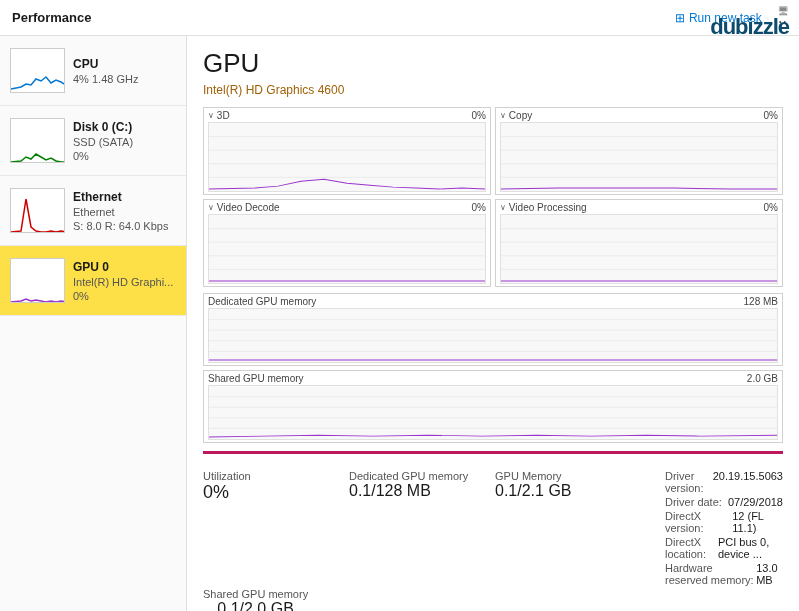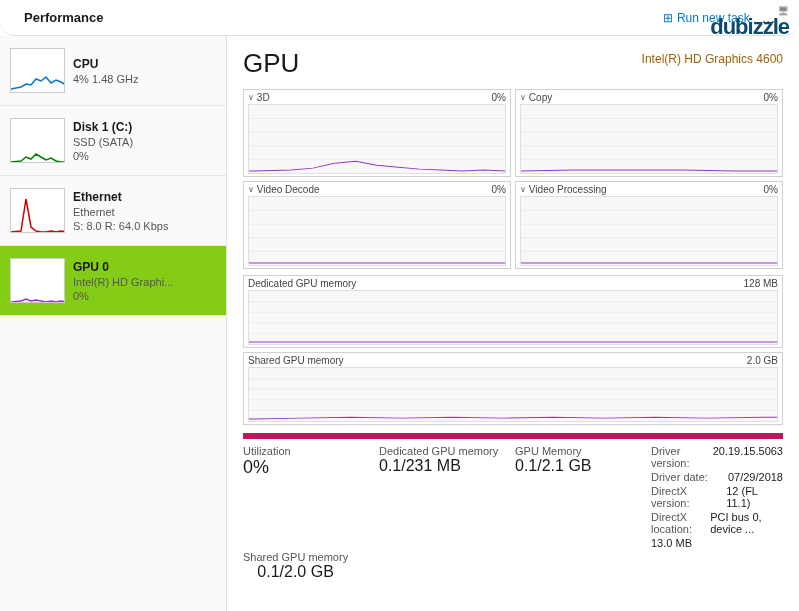--- a/index.html
+++ b/index.html
@@ -13,27 +13,26 @@
     }
     .app-window {
       width: 799px;
       height: 611px;
       background: #fff;
       display: flex;
       flex-direction: column;
     }
     .title-bar {
       background: #fff;
-      padding: 8px 24px;
+      padding: 8px 12px;
       display: flex;
       align-items: center;
       justify-content: space-between;
       border-bottom: 1px solid #e0e0e0;
       height: 36px;
-      border-radius: 15px;
     }
     .title-bar-left {
       font-size: 13px;
       font-weight: 600;
       color: #1a1a1a;
     }
     .title-bar-right {
       display: flex;
       align-items: center;
       gap: 12px;
@@ -55,37 +54,37 @@
       border: none;
       color: #333;
     }
     .main-content {
       display: flex;
       flex: 1;
       overflow: hidden;
     }
     
     .sidebar {
-      width: 227px;
+      width: 187px;
       background: #fafafa;
       border-right: 1px solid #e0e0e0;
       display: flex;
       flex-direction: column;
       overflow-y: auto;
     }
     .sidebar-item {
       display: flex;
       align-items: center;
       padding: 8px 10px;
       cursor: pointer;
       border-bottom: 1px solid #e8e8e8;
       gap: 8px;
       min-height: 70px;
     }
-    .sidebar-item.active { background: #84cc16; }
+    .sidebar-item.active { background: #fde047; }
     .sidebar-graph {
       width: 55px;
       height: 45px;
       background: #fff;
       border: 1px solid #ccc;
       flex-shrink: 0;
       overflow: hidden;
       position: relative;
     }
     .sidebar-info {
@@ -106,20 +105,21 @@
       flex: 1;
       padding: 12px 16px;
       background: #fff;
       overflow-y: auto;
     }
     .detail-header {
       display: flex;
       justify-content: space-between;
       align-items: flex-start;
       margin-bottom: 10px;
+      flex-direction: column;
     }
     .detail-title {
       font-size: 26px;
       font-weight: 300;
       color: #1a1a1a;
     }
     .detail-subtitle {
       font-size: 12px;
       color: #a16207;
       text-align: right;
@@ -170,42 +170,43 @@
     }
     .chart-full .chart-area {
       height: 55px;
     }
     
     .stats-grid {
       display: grid;
       grid-template-columns: 1fr 1fr 1fr 1fr;
       gap: 4px;
       margin-top: 8px;
-      padding-top: 6px;
-      border-top: 6px solid #be185d;
+      padding-top: 16px;
+      border-top: 3px solid #be185d;
     }
     .stat-block { }
     .stat-label {
       font-size: 11px;
       color: #555;
     }
     .stat-value {
       font-size: 18px;
       font-weight: 300;
       color: #1a1a1a;
     }
     .info-grid {
       display: flex;
       flex-direction: column;
       gap: 2px;
     }
     .info-row {
       display: flex;
       justify-content: space-between;
       font-size: 11px;
+      margin-left: 24px;
     }
     .info-key { color: #555; }
     .info-val { color: #1a1a1a; font-weight: 400; }
     
     svg { display: block; }
   </style>
 </head>
 <body>
 
 <div class="app-window">
@@ -245,21 +246,21 @@
 
 
       <div class="sidebar-item">
         <div class="sidebar-graph">
           <svg width="55" height="45" viewBox="0 0 55 45">
             <rect width="55" height="45" fill="#fff"></rect>
             <polyline points="0,43 10,42 15,38 20,40 25,35 30,38 35,41 40,39 45,42 50,43 55,43" fill="none" stroke="#008000" stroke-width="1.5"></polyline>
           </svg>
         </div>
         <div class="sidebar-info">
-          <div class="sidebar-item-name">Disk 1 (C:)</div>
+          <div class="sidebar-item-name">Disk 0 (C:)</div>
           <div class="sidebar-item-sub">SSD (SATA)</div>
           <div class="sidebar-item-sub">0%</div>
         </div>
       </div>
 
       <div class="sidebar-item">
         <div class="sidebar-graph">
           <svg width="55" height="45" viewBox="0 0 55 45">
             <rect width="55" height="45" fill="#fff"></rect>
             <polyline points="0,43 10,42 15,10 20,38 25,42 30,43 35,43 40,42 45,43 50,42 55,43" fill="none" stroke="#cc0000" stroke-width="1.5"></polyline>
@@ -415,21 +416,21 @@
 
       <div class="stats-grid">
 
         <div class="stat-block">
           <div class="stat-label">Utilization</div>
           <div class="stat-value">0%</div>
         </div>
 
         <div class="stat-block">
           <div class="stat-label">Dedicated GPU memory</div>
-          <div class="stat-value" style="font-size:16px;">0.1/231 MB</div>
+          <div class="stat-value" style="font-size:16px;">0.1/128 MB</div>
         </div>
 
         <div class="stat-block">
           <div class="stat-label">GPU Memory</div>
           <div class="stat-value" style="font-size:16px;">0.1/2.1 GB</div>
         </div>
 
         <div class="info-grid">
           <div class="info-row">
             <span class="info-key">Driver version:</span>
@@ -441,20 +442,21 @@
           </div>
           <div class="info-row">
             <span class="info-key">DirectX version:</span>
             <span class="info-val">12 (FL 11.1)</span>
           </div>
           <div class="info-row">
             <span class="info-key">DirectX location:</span>
             <span class="info-val">PCI bus 0, device ...</span>
           </div>
           <div class="info-row">
+            <span class="info-key">Hardware reserved memory:</span>
             <span class="info-val">13.0 MB</span>
           </div>
         </div>
 
       </div>
 
       <div style="display:flex;gap:8px;margin-top:2px;">
         <div class="stat-block">
           <div class="stat-label">Shared GPU memory</div>
           <div class="stat-value" style="font-size:16px;text-align:center;">0.1/2.0 GB</div>

